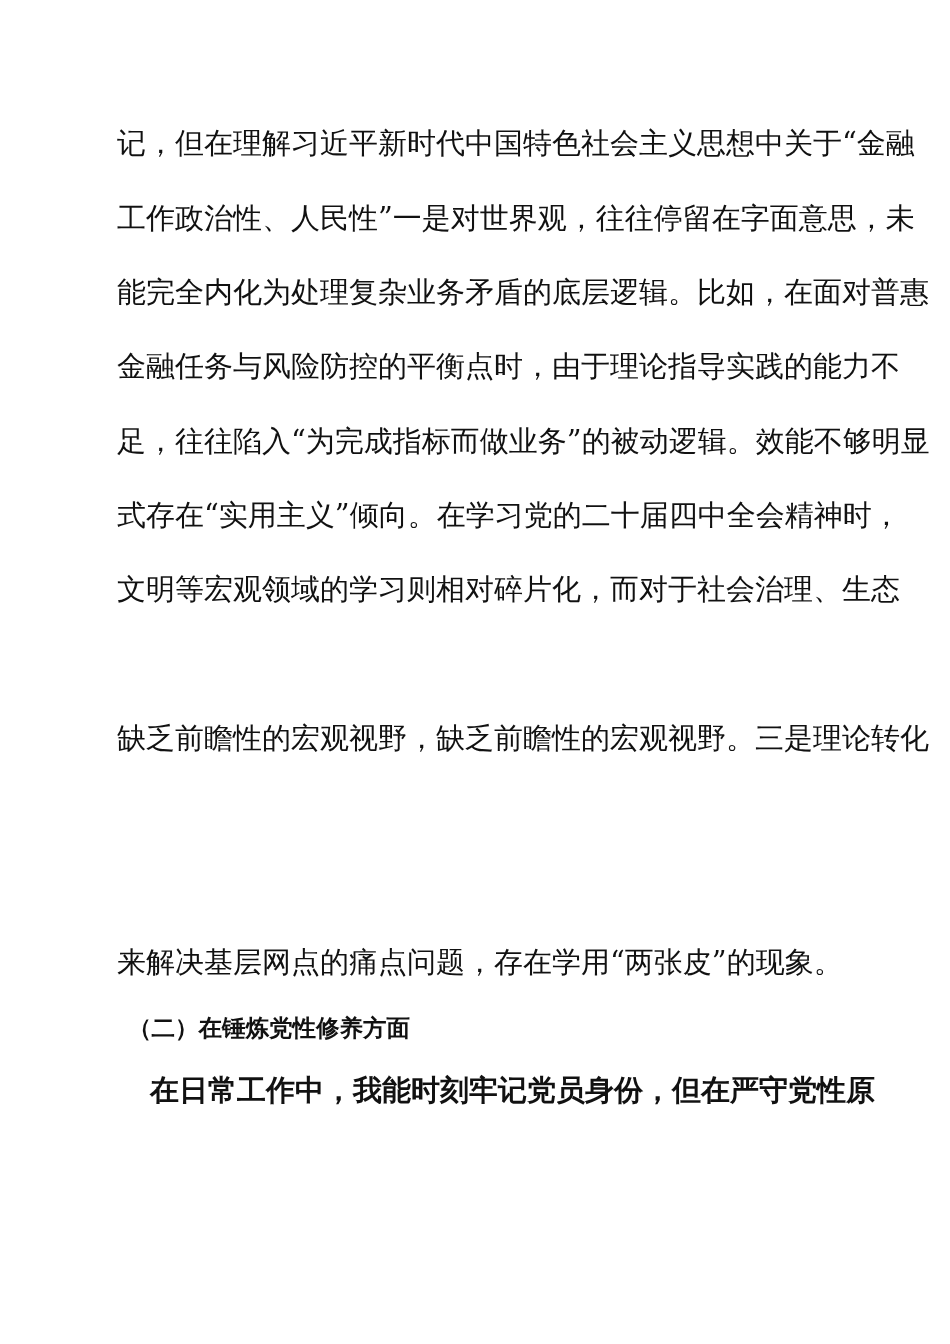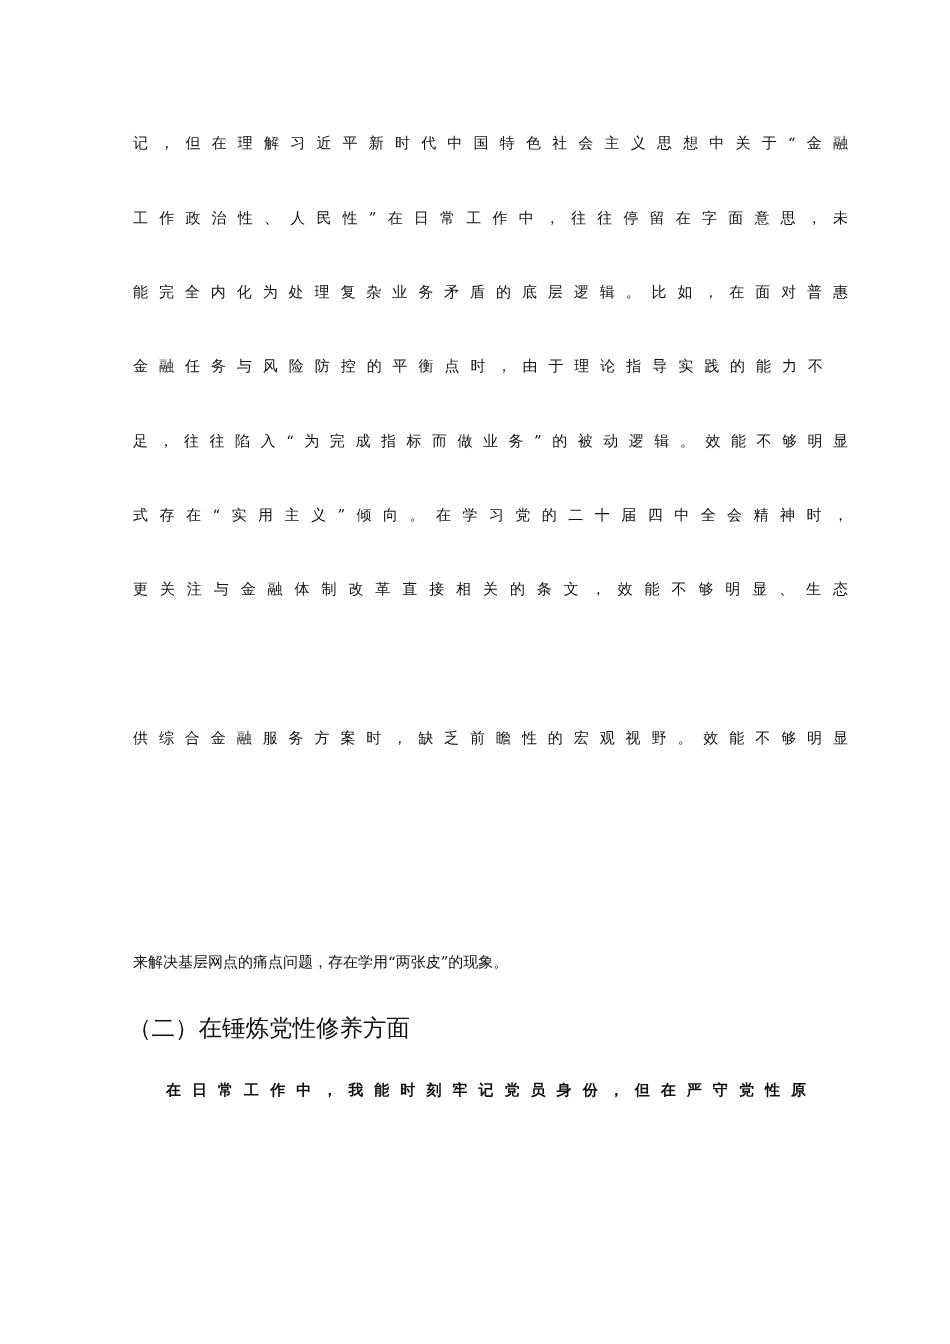--- a/index.html
+++ b/index.html
@@ -1,36 +1,36 @@
 <!DOCTYPE html>
 <html><head>
 <meta charset="utf-8">
 <style>
   html, body { margin: 0; padding: 0; background: #ffffff; }
   body { width: 950px; height: 1344px; position: relative; overflow: hidden;
          font-family: "DejaVu Serif", "Liberation Serif", serif; color: #111; }
   .page { position: absolute; left: 0; top: 0; width: 950px; height: 1344px; background: #fff; }
   .line { position: absolute; left: 117px; width: 715px; height: 30px; line-height: 30px;
-          font-size: 15px; white-space: nowrap; text-align: justify; text-align-last: justify;
-          letter-spacing: 0px; margin-left: 16px; }
+          font-size: 29px; white-space: nowrap; text-align: justify; text-align-last: justify;
+          letter-spacing: 0px; }
   .line.last { text-align-last: left; }
   .heading { position: absolute; left: 128px; height: 30px; line-height: 30px; font-size: 23.5px;
-             font-weight: normal; white-space: nowrap; font-family: "DejaVu Sans", "Liberation Sans", sans-serif; }
+             font-weight: bold; white-space: nowrap; font-family: "DejaVu Sans", "Liberation Sans", sans-serif; }
   .indent { left: 150px; width: 640px; font-weight: bold; }
 </style>
 </head>
 <body>
 
 <div class="page">
   <div class="line" style="top:128px">记，但在理解习近平新时代中国特色社会主义思想中关于“金融</div>
-  <div class="line" style="top:203px">工作政治性、人民性”在日常工作中，往往停留在字面意思，未</div>
+  <div class="line" style="top:203px">工作政治性、人民性”一是对世界观，往往停留在字面意思，未</div>
   <div class="line" style="top:277px">能完全内化为处理复杂业务矛盾的底层逻辑。比如，在面对普惠</div>
   <div class="line" style="top:351px; width:690px">金融任务与风险防控的平衡点时，由于理论指导实践的能力不</div>
   <div class="line" style="top:426px">足，往往陷入“为完成指标而做业务”的被动逻辑。效能不够明显</div>
   <div class="line" style="top:500px">式存在“实用主义”倾向。在学习党的二十届四中全会精神时，</div>
-  <div class="line" style="top:574px">更关注与金融体制改革直接相关的条文，效能不够明显、生态</div>
-  <div class="line" style="top:723px">供综合金融服务方案时，缺乏前瞻性的宏观视野。效能不够明显</div>
+  <div class="line" style="top:574px">文明等宏观领域的学习则相对碎片化，而对于社会治理、生态</div>
+  <div class="line" style="top:723px">缺乏前瞻性的宏观视野，缺乏前瞻性的宏观视野。三是理论转化</div>
   <div class="line last" style="top:947px">来解决基层网点的痛点问题，存在学用“两张皮”的现象。</div>
 
   <div class="heading" style="top:1013px">（二）在锤炼党性修养方面</div>
 
   <div class="line indent" style="top:1075px">在日常工作中，我能时刻牢记党员身份，但在严守党性原</div>
 </div>
 
 </body></html>

